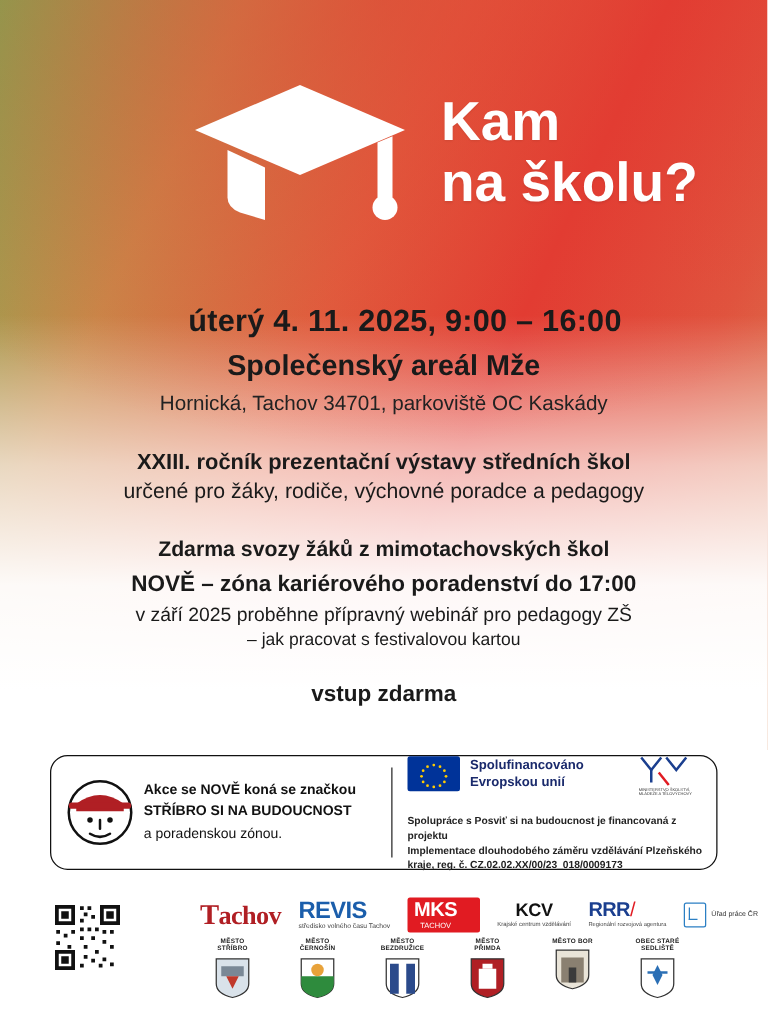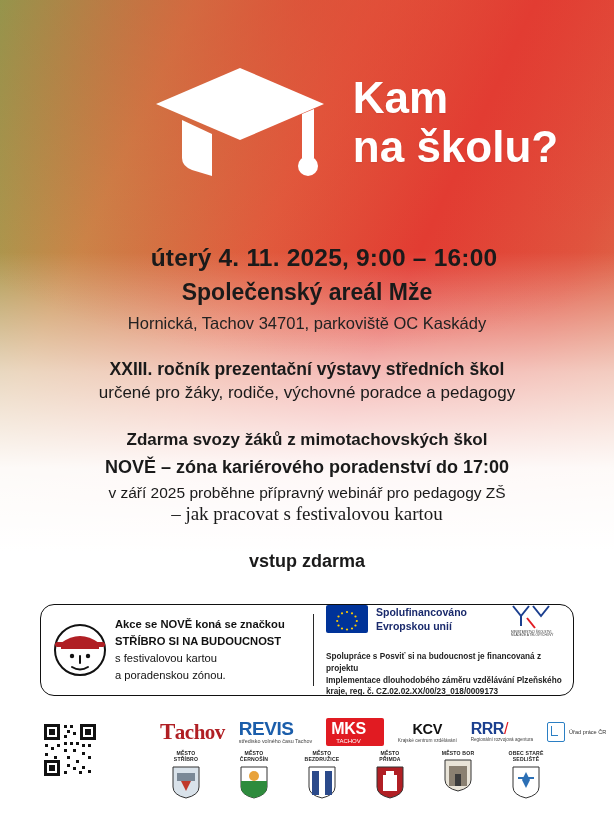--- a/index.html
+++ b/index.html
@@ -108,23 +108,22 @@
   .l-zone {
     font-size: 18px;
     font-weight: bold;
     margin-top: 7px;
   }
   .l-webinar1 {
     font-size: 15.5px;
     margin-top: 6px;
   }
   .l-webinar2 {
-    font-size: 19px;
+    font-size: 14px;
     margin-top: 1px;
-    font-family: Liberation Serif, serif;
   }
   .l-entry {
     font-size: 18px;
     font-weight: bold;
     margin-top: 26px;
   }
 
   
   .info-box {
     position: absolute;
@@ -361,21 +360,20 @@
         <path d="M8 20 Q27 6 46 20 L46 26 L8 26 Z" fill="#b01f24"></path>
         <rect x="2" y="19" width="50" height="5" rx="2.5" fill="#b01f24"></rect>
         <circle cx="19" cy="33" r="2.2" fill="#111"></circle>
         <circle cx="35" cy="33" r="2.2" fill="#111"></circle>
         <path d="M27 33 L27 40" stroke="#111" stroke-width="2" fill="none" stroke-linecap="round"></path>
         <path d="M19 44 Q27 49 35 44" stroke="#111" stroke-width="2" fill="none" stroke-linecap="round"></path>
       </svg>
       <div class="box-left-text">
         <div class="b">Akce se NOVĚ koná se značkou</div>
         <div class="b">STŘÍBRO SI NA BUDOUCNOST</div>
-        <div>s festivalovou kartou</div>
         <div>a poradenskou zónou.</div>
       </div>
     </div>
     <div class="box-divider"></div>
     <div class="box-right">
       <div class="eu-row">
         <div class="eu-left">
           <div class="eu-flag">
             <svg class="eu-stars" viewBox="0 0 42 28">
               <g fill="#ffcc00">

